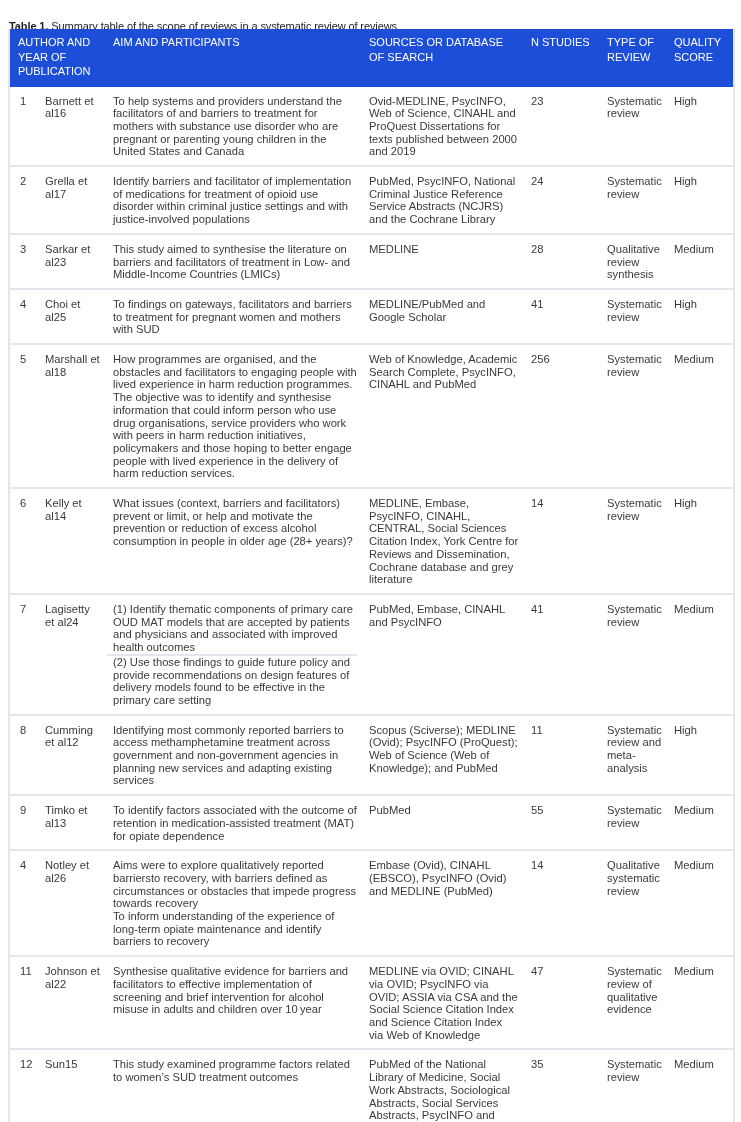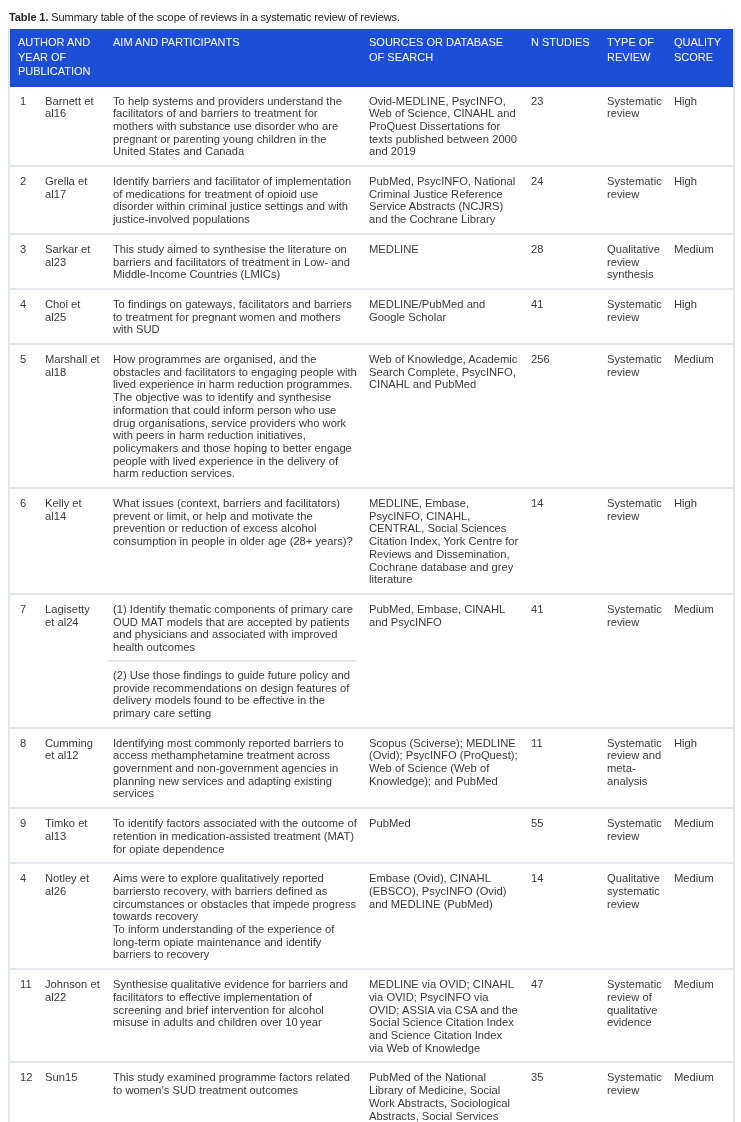--- a/index.html
+++ b/index.html
@@ -11,21 +11,21 @@
       width: 741px;
       height: 1122px;
       font-family: "Liberation Sans", sans-serif;
       color: #333333;
       overflow: hidden;
       position: relative;
     }
     .caption {
       position: absolute;
       left: 9px;
-      top: 11px;
+      top: 20px;
       font-size: 11px;
       color: #222;
       letter-spacing: -0.1px;
     }
     .caption b { font-weight: bold; }
     table.summary {
       position: absolute;
       left: 8px;
       top: 29px;
       width: 725px;
@@ -51,22 +51,22 @@
       vertical-align: top;
       padding: 8px 6px 7px 6px;
       border-top: 2px solid #e3e6ea;
       color: #3a3a3a;
     }
     tbody tr:first-child td { border-top: none; }
     td.num { padding-left: 10px; }
     .aim-part { display: block; }
     .aim-part + .aim-part.divided {
       border-top: 2px solid #e3e6ea;
-      margin-top: 6px;
-      padding-top: 7px;
+      margin-top: 0;
+      padding-top: 0;
       margin-left: -6px;
       padding-left: 6px;
     }
     .aim-part + .aim-part.spaced {
     }
     col.c-num { width: 30px; }
     col.c-author { width: 68px; }
     col.c-aim { width: 256px; }
     col.c-sources { width: 162px; }
     col.c-n { width: 76px; }

